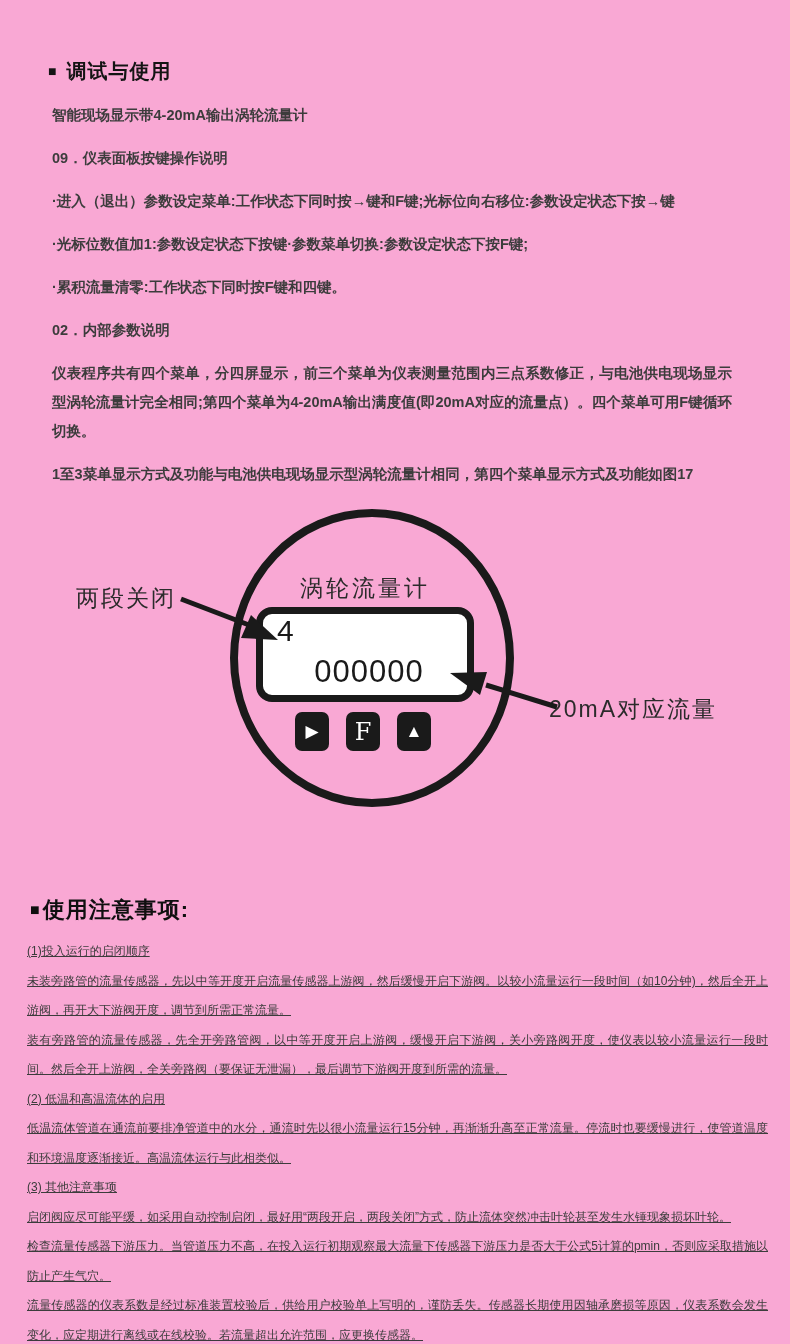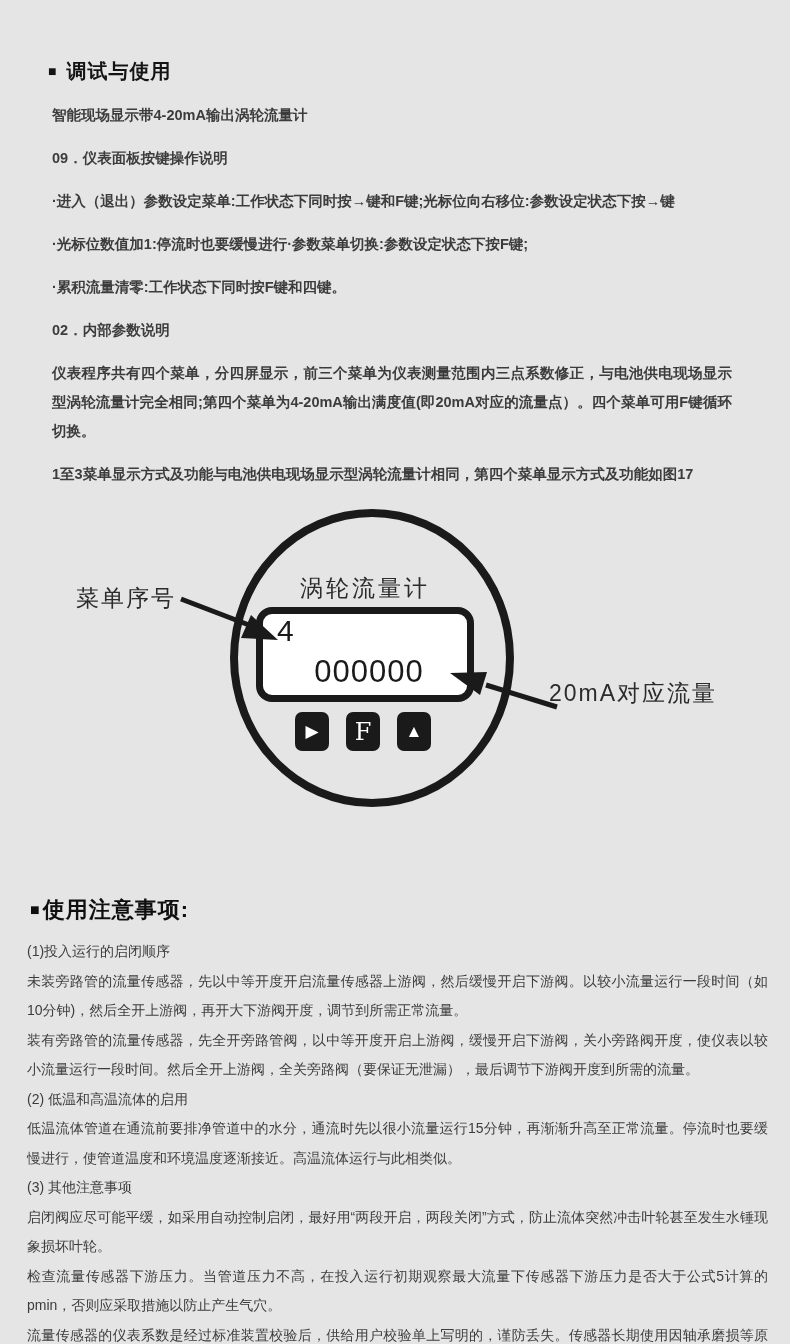--- a/index.html
+++ b/index.html
@@ -1,20 +1,20 @@
 <!DOCTYPE html>
 <html><head>
 <meta charset="utf-8">
 <style>
   * { margin:0; padding:0; box-sizing:border-box; }
   html,body { background:#ffffff; }
   .page {
     position:relative;
     width:790px; height:1344px;
-    background:#e5e5e5;
+    background:#f9a8d4;
     font-family:"Liberation Sans","DejaVu Sans",sans-serif;
     color:#3a3a3a;
     overflow:hidden;
   }
 
   
   .h1 {
     padding-top:57px; margin-left:48px;
     font-size:20px; font-weight:bold; color:#141414;
     letter-spacing:1px; line-height:28px;
@@ -57,54 +57,54 @@
     width:34px; height:39px;
     background:#1a1a1a; border-radius:7px;
     color:#ffffff; display:flex; align-items:center; justify-content:center;
     font-size:17px;
   }
   .fig .key.k1 { left:295px; }
   .fig .key.k2 { left:346px; font-family:"DejaVu Serif","Liberation Serif",serif; font-size:24px; }
   .fig .key.k3 { left:397px; }
   .fig .lbl { position:absolute; font-size:23px; color:#2b2b2b; letter-spacing:2px; white-space:nowrap; }
   .fig .lbl.left  { left:76px;  top:76px; }
-  .fig .lbl.right { left:549px; top:171px; }
+  .fig .lbl.right { left:549px; top:187px; }
   .fig .caption {
     position:absolute; left:0; top:302px; width:756px;
     text-align:center; font-size:23px; color:#333333; letter-spacing:1px;
   }
   .fig svg { position:absolute; left:0; top:0; pointer-events:none; }
 
   
   .h2 {
     margin:36px 0 0 30px;
     font-size:22px; font-weight:bold; color:#0f0f0f; letter-spacing:1px;
   }
   .h2 .sq { font-size:16px; position:relative; top:-2px; margin-right:2px; }
   .notes-body { margin-top:12px; }
   .notes-body p {
     margin:0 22px 0 27px;
-    font-size:14px; line-height:29.5px;
-    text-align:justify; color:#3c3c3c;
+    font-size:12px; line-height:29.5px;
+    text-align:justify; color:#3c3c3c;text-decoration:underline;
   }
 </style>
 </head>
 <body>
 
 <div class="page">
 
   <div class="h1">
     <span class="sq">■</span><span>调试与使用</span>
   </div>
 
   <div class="top-body">
     <p>智能现场显示带4-20mA输出涡轮流量计</p>
     <p>09．仪表面板按键操作说明</p>
     <p>·进入（退出）参数设定菜单:工作状态下同时按→键和F键;光标位向右移位:参数设定状态下按→键</p>
-    <p>·光标位数值加1:停流时也要缓慢进行·参数菜单切换:参数设定状态下按F键;</p>
+    <p>·光标位数值加1:参数设定状态下按键·参数菜单切换:参数设定状态下按F键;</p>
     <p>·累积流量清零:工作状态下同时按F键和四键。</p>
     <p>02．内部参数说明</p>
     <p>仪表程序共有四个菜单，分四屏显示，前三个菜单为仪表测量范围内三点系数修正，与电池供电现场显示型涡轮流量计完全相同;第四个菜单为4-20mA输出满度值(即20mA对应的流量点）。四个菜单可用F键循环切换。</p>
     <p>1至3菜单显示方式及功能与电池供电现场显示型涡轮流量计相同，第四个菜单显示方式及功能如图17</p>
   </div>
 
   <div class="fig">
     <div class="ellipse"></div>
     <div class="dev-title">涡轮流量计</div>
     <div class="display"></div>
@@ -114,21 +114,21 @@
     <div class="key k1">
         <span>▶</span>
       </div>
     <div class="key k2">
         <span>F</span>
       </div>
     <div class="key k3">
         <span>▲</span>
       </div>
 
-    <div class="lbl left">菜单序号</div>
+    <div class="lbl left">两段关闭</div>
     <div class="lbl right">20mA对应流量</div>
 
     <svg width="790" height="352" viewBox="0 0 790 352">
 
       <line x1="181" y1="92" x2="249" y2="118" stroke="#1a1a1a" stroke-width="5"></line>
       <polygon points="278,133 241,131 251,108" fill="#1a1a1a"></polygon>
 
       <line x1="557" y1="200" x2="486" y2="178" stroke="#1a1a1a" stroke-width="5"></line>
       <polygon points="450,166 487,165 480,188" fill="#1a1a1a"></polygon>
     </svg>

